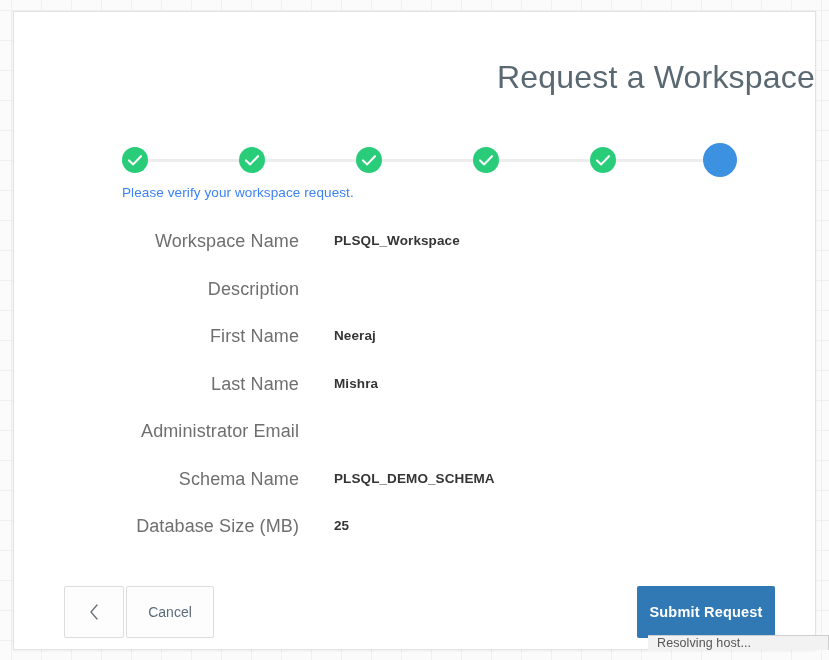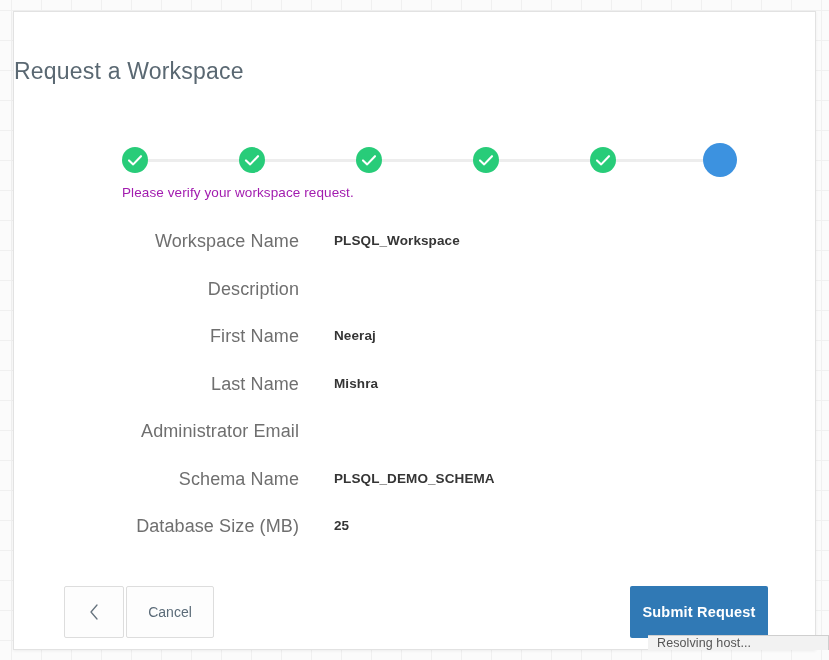--- a/index.html
+++ b/index.html
@@ -33,22 +33,22 @@
     box-shadow: 0 1px 3px rgba(0,0,0,0.06);
     overflow: hidden;
   }
 
   
   #page-title {
     position: absolute;
     left: 0;
     top: 46px;
     width: 100%;
-    text-align: left;
-    font-size: 23px;
+    text-align: right;
+    font-size: 32px;
     font-weight: 300;
     color: #5a6872;
     letter-spacing: 0.2px;
     line-height: 1.2;
   }
 
   
   #stepper {
     position: absolute;
     left: 95px;
@@ -86,21 +86,21 @@
     width: 26px;
     height: 26px;
   }
 
   
   #instruction {
     position: absolute;
     left: 108px;
     top: 173px;
     font-size: 13.5px;
-    color: #a21caf;
+    color: #3b82f6;
     letter-spacing: 0.1px;
   }
 
   
   #summary {
     position: absolute;
     left: 0;
     top: 219px;
     width: 100%;
   }
@@ -163,21 +163,21 @@
   }
   #back-button svg { display: block; }
   #cancel-button {
     left: 112px;
     top: 0;
     width: 88px;
     height: 52px;
   }
   #submit-button {
     position: absolute;
-    right: 47px;
+    right: 40px;
     top: 0;
     width: 138px;
     height: 52px;
     background: #3079b5;
     border: none;
     border-radius: 2px;
     color: #ffffff;
     font-size: 14.5px;
     font-weight: bold;
     letter-spacing: 0.2px;

